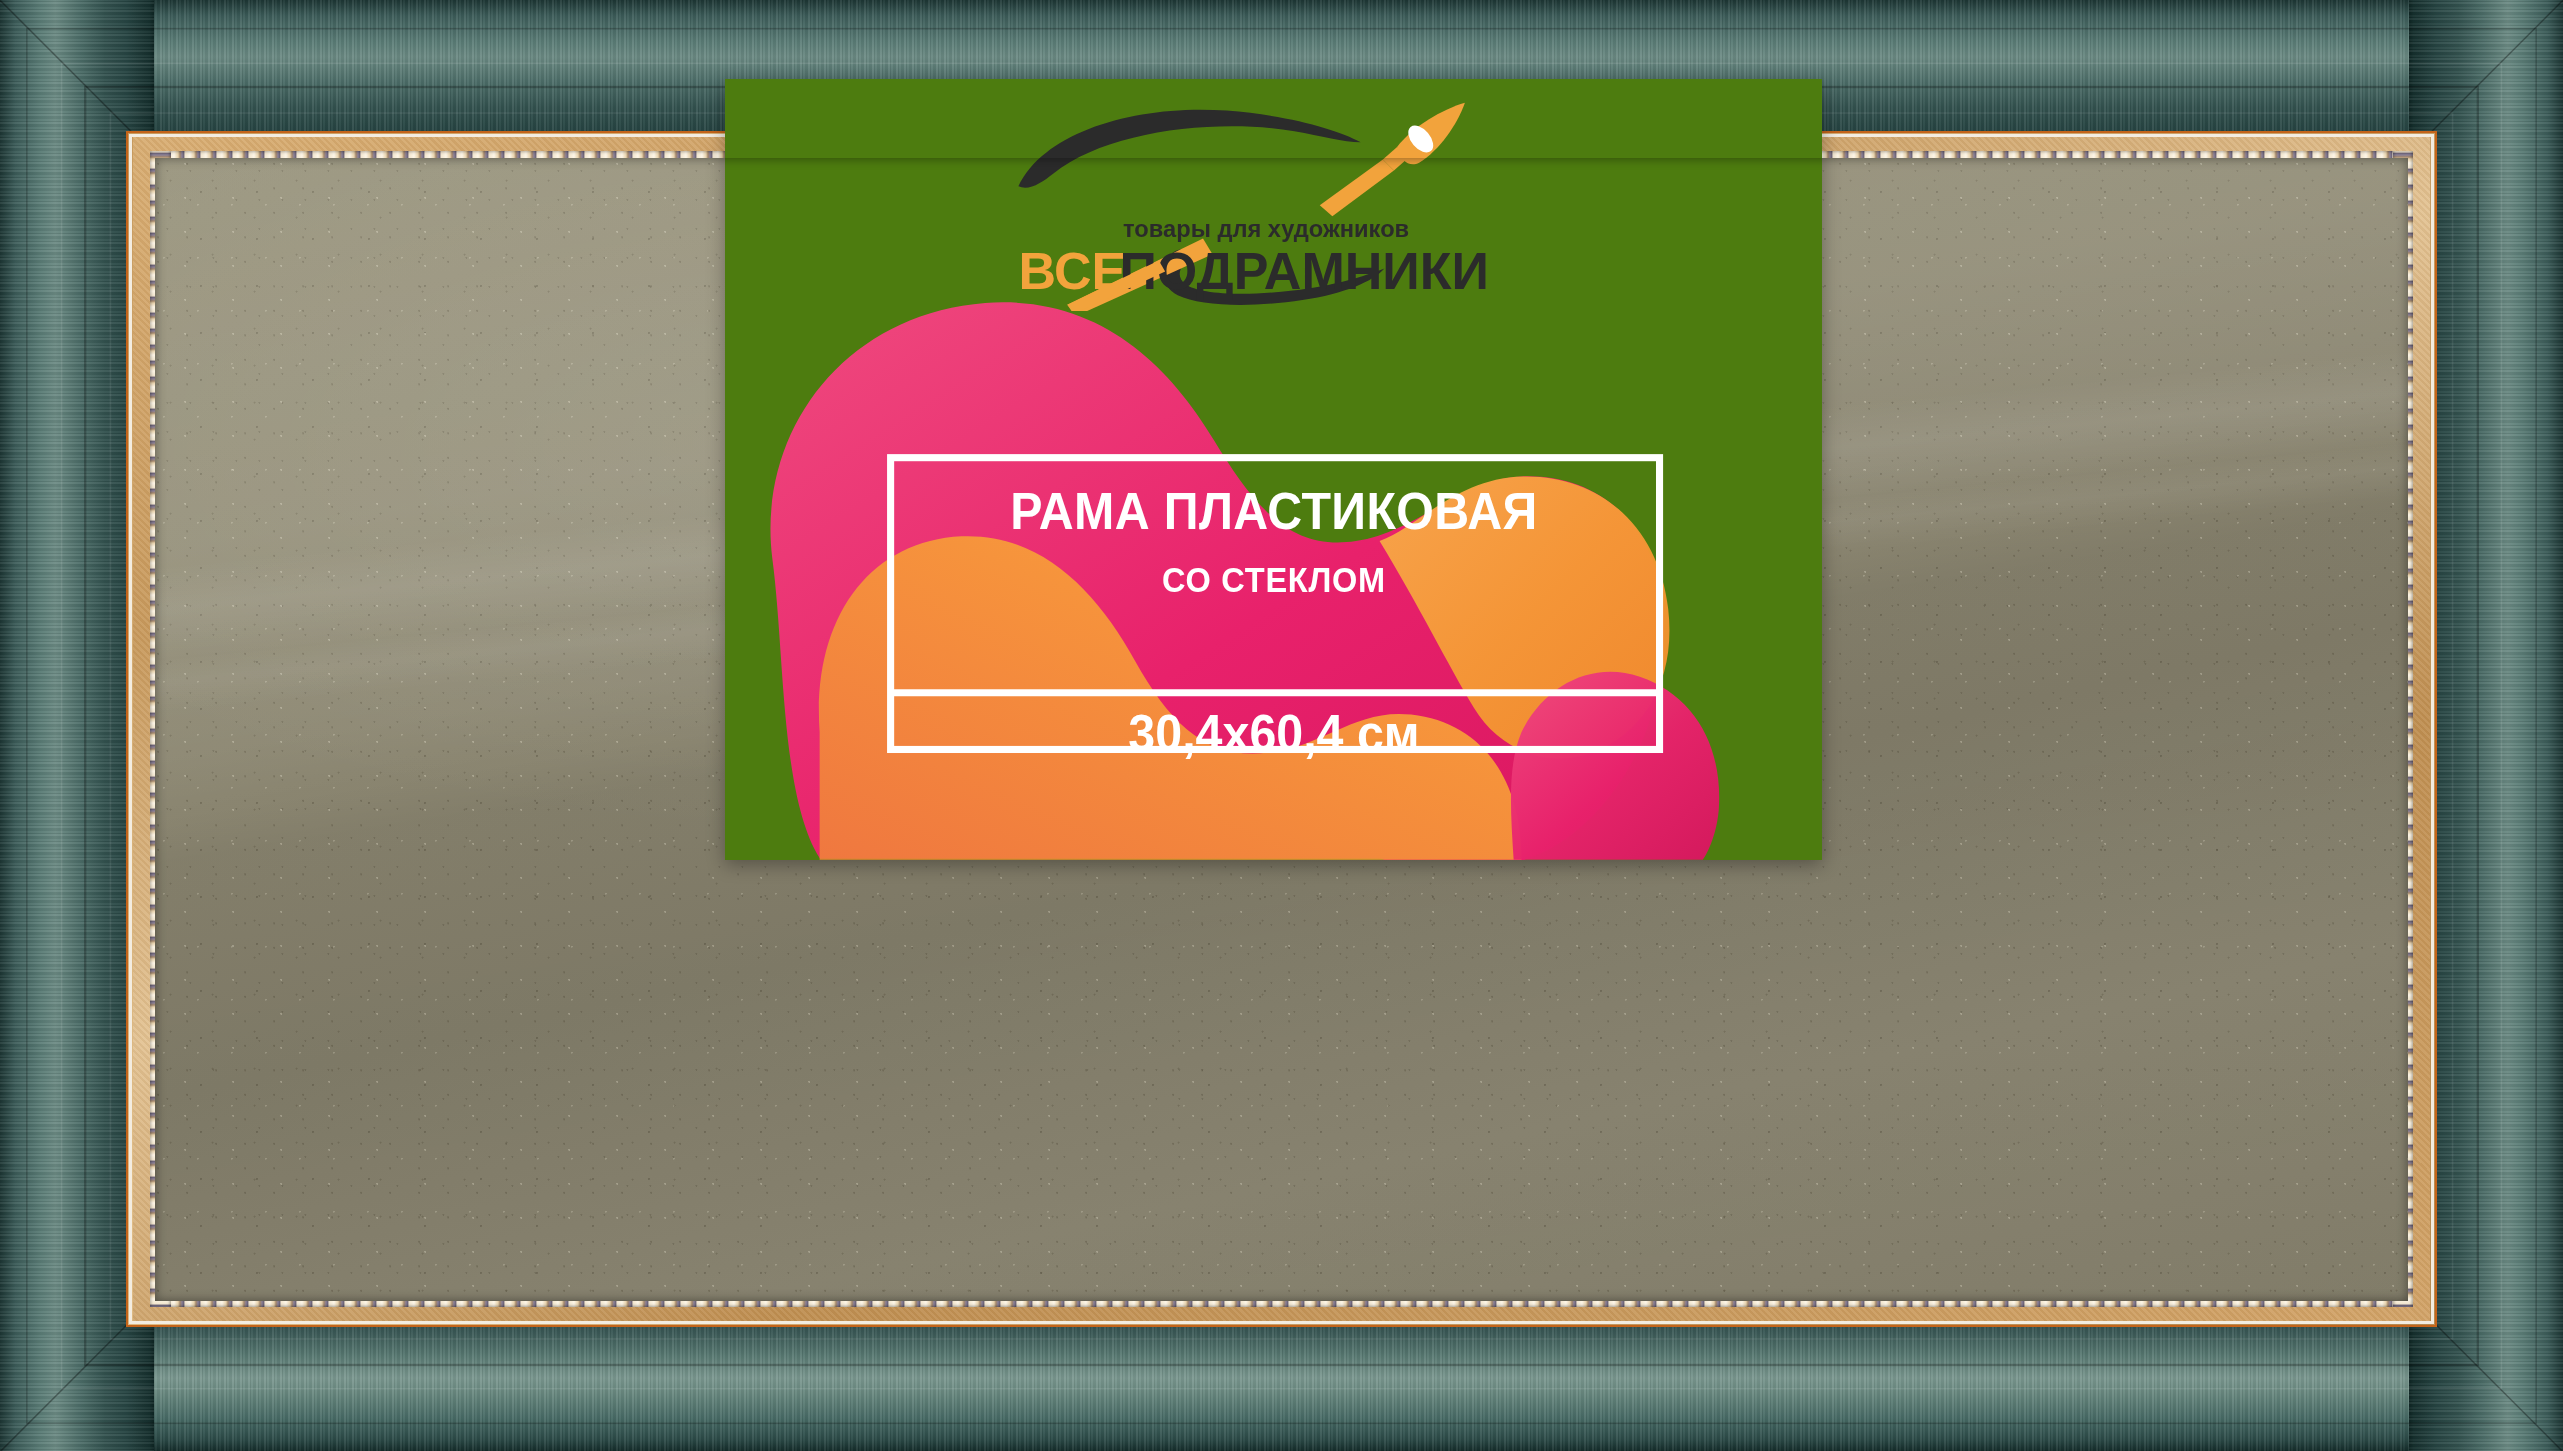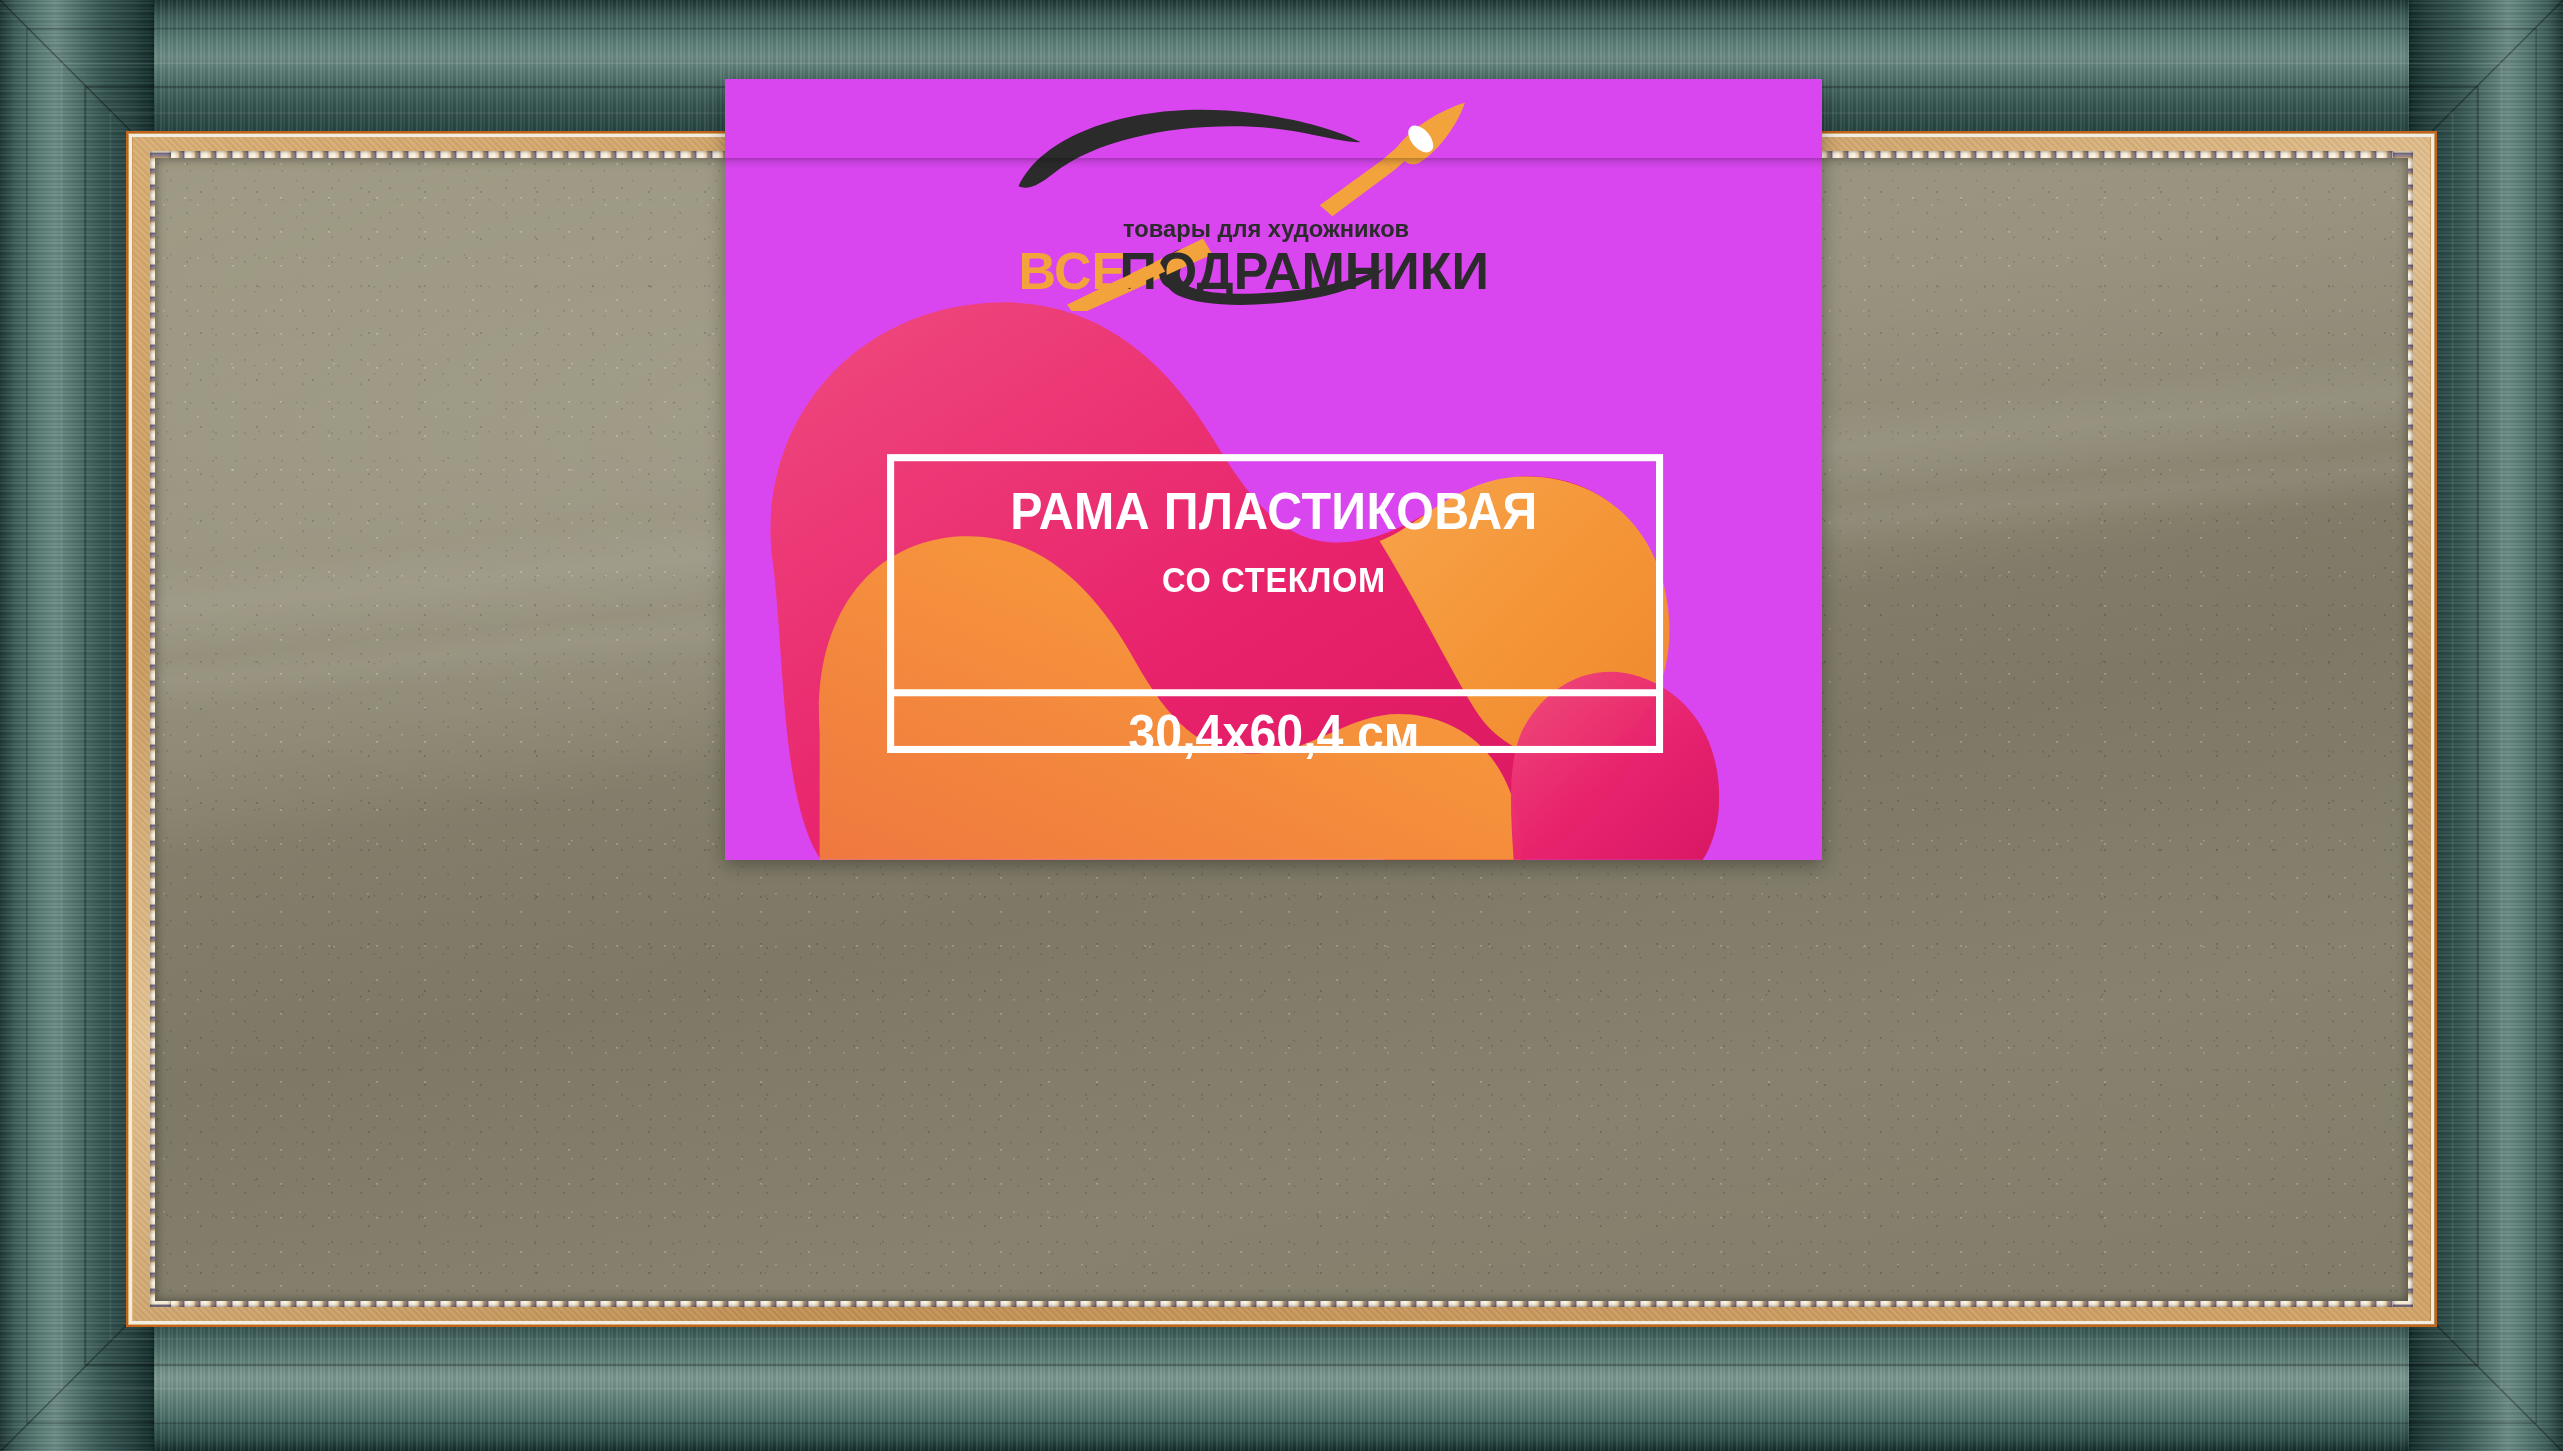--- a/index.html
+++ b/index.html
@@ -107,21 +107,21 @@
       rgba(255,255,255,.045) 40%,
       rgba(255,255,255,0) 44%,
       rgba(0,0,0,.045) 47%,
       rgba(0,0,0,.05) 62%,
       rgba(0,0,0,.035) 100%);}
   .glass-streak{position:absolute;pointer-events:none;
     background:linear-gradient(180deg, rgba(255,255,255,0), rgba(255,255,255,.07) 45%, rgba(255,255,255,0));}
 
   
   .card{position:absolute;left:725px;top:79px;width:1097px;height:781px;
-    background:#d946ef;overflow:hidden;
+    background:#4d7c0f;overflow:hidden;
     box-shadow:0 6.3px 17.4px rgba(0,0,0,.32);}
 
   
   .logo{position:absolute;left:0;right:0;top:19px;height:213px;}
   .logo svg{display:block;margin:0 auto;}
 
   
   .blobs{position:absolute;left:0;top:211px;width:1097px;height:570px;}
   .blobs svg{display:block;}
 

